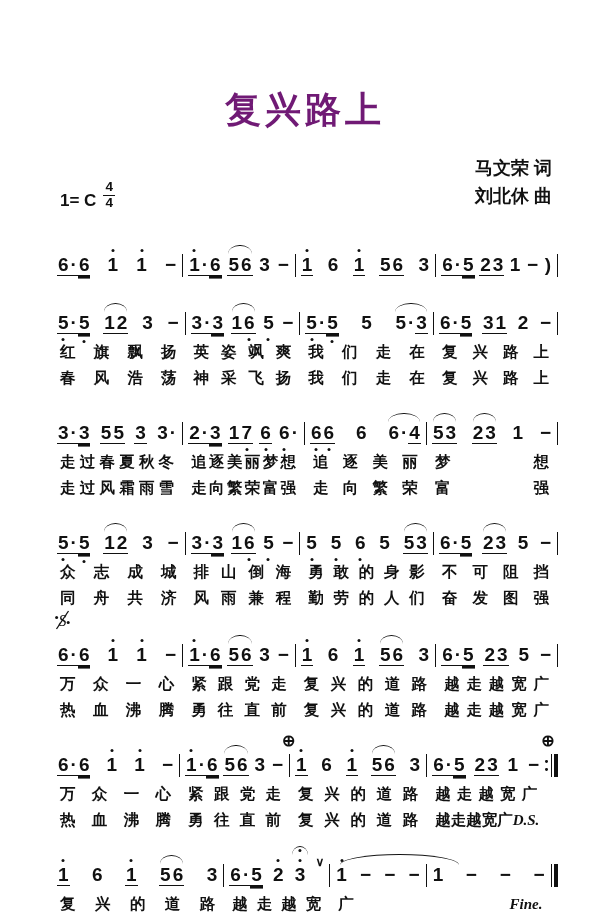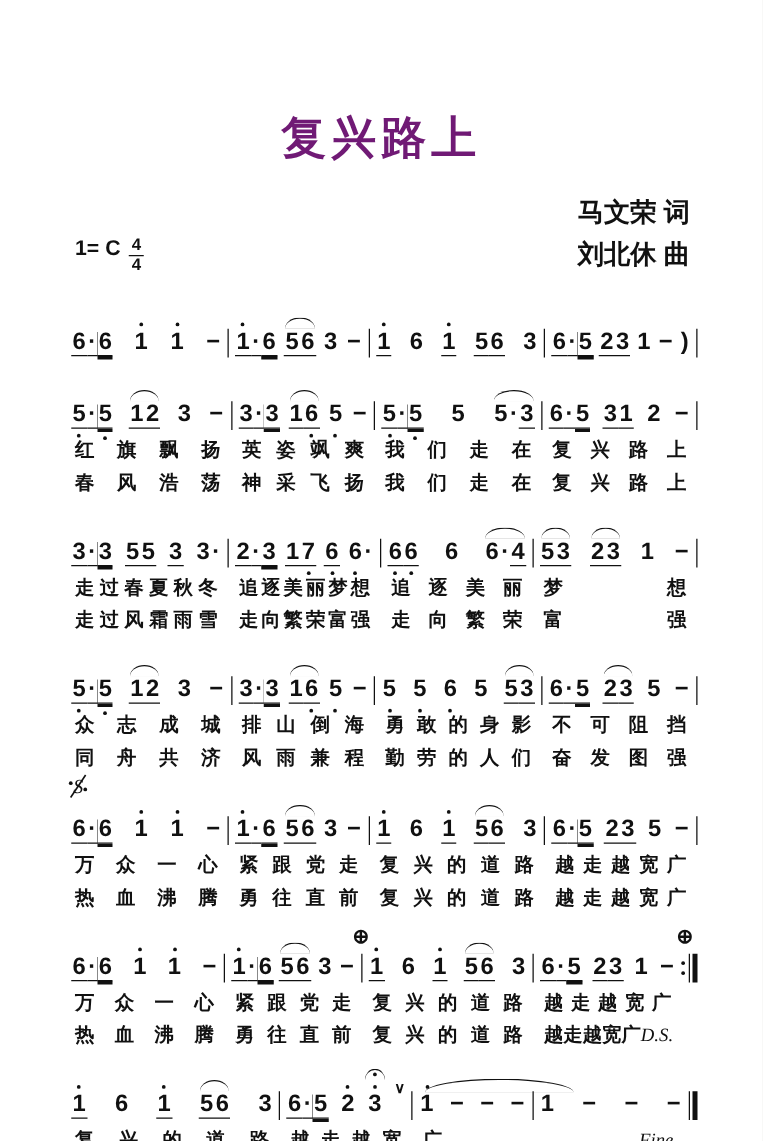--- a/index.html
+++ b/index.html
@@ -6,24 +6,24 @@
   .page{
     width:610px;height:913px;margin:0 auto;background:#ffffff;color:#111;
     font-family:"Liberation Sans",sans-serif;box-sizing:border-box;
     padding:86px 52px 20px 52px;overflow:hidden;position:relative;
   }
   h1.title{
     margin:0 0 20px 0;text-align:center;font-size:36px;font-weight:700;
     letter-spacing:4px;color:#701a75;
   }
   .header-row{display:flex;justify-content:space-between;align-items:flex-end;margin:0 6px 26px 8px;}
-  .keysig{font-size:17px;font-weight:600;display:flex;align-items:flex-start;margin-top:14px;}
+  .keysig{font-size:17px;font-weight:600;display:flex;align-items:flex-end;margin-top:14px;}
   .frac{display:inline-flex;flex-direction:column;align-items:center;font-size:13.5px;line-height:1.1;margin-left:7px;font-weight:700;}
   .frac .num{border-bottom:1.3px solid #111;padding:0 2px;}
-  .credits{text-align:right;font-size:21px;font-weight:600;line-height:1.55;}
+  .credits{text-align:right;font-size:18px;font-weight:600;line-height:1.55;}
   
   .score{position:relative;}
   .system{position:relative;margin-bottom:18px;}
   .system.has-segno{margin-top:20px;}
   .sys-row{display:flex;align-items:flex-start;position:relative;}
   .measure{display:flex;flex-direction:column;min-width:0;padding:0 5px;box-sizing:border-box;}
   .notes-row{
     display:flex;justify-content:space-between;align-items:baseline;
     height:40px;padding-top:17px;box-sizing:border-box;
     font-size:19px;font-weight:600;line-height:21px;white-space:nowrap;
@@ -65,21 +65,21 @@
   .endbar .bl{height:23px;}
   .endbar .thin{border-left:1.7px solid #111;margin-right:2.5px;}
   .endbar .thick{border-left:4.5px solid #111;}
   .lyric-row{
     display:flex;justify-content:space-between;align-items:baseline;
     font-size:15.5px;font-weight:600;margin-top:8px;line-height:18px;
     padding:0 3px;white-space:nowrap;
   }
   .lyric-row.single{justify-content:flex-start;}
   .lyric-row.tail-only{justify-content:flex-end;}
-  .tail-text{font-family:"Liberation Serif",serif;font-style:italic;font-weight:400;font-size:15px;}
+  .tail-text{font-family:"Liberation Serif",serif;font-style:italic;font-weight:700;font-size:15px;}
   .tie{
     position:absolute;top:7px;left:57%;width:23.5%;height:10px;
     border-top:1.9px solid #111;border-radius:50% 50% 0 0/100% 100% 0 0;
   }
   .segno{position:absolute;top:-18px;left:2px;}
 </style>
 </head>
 <body>
 
 <div class="page">

